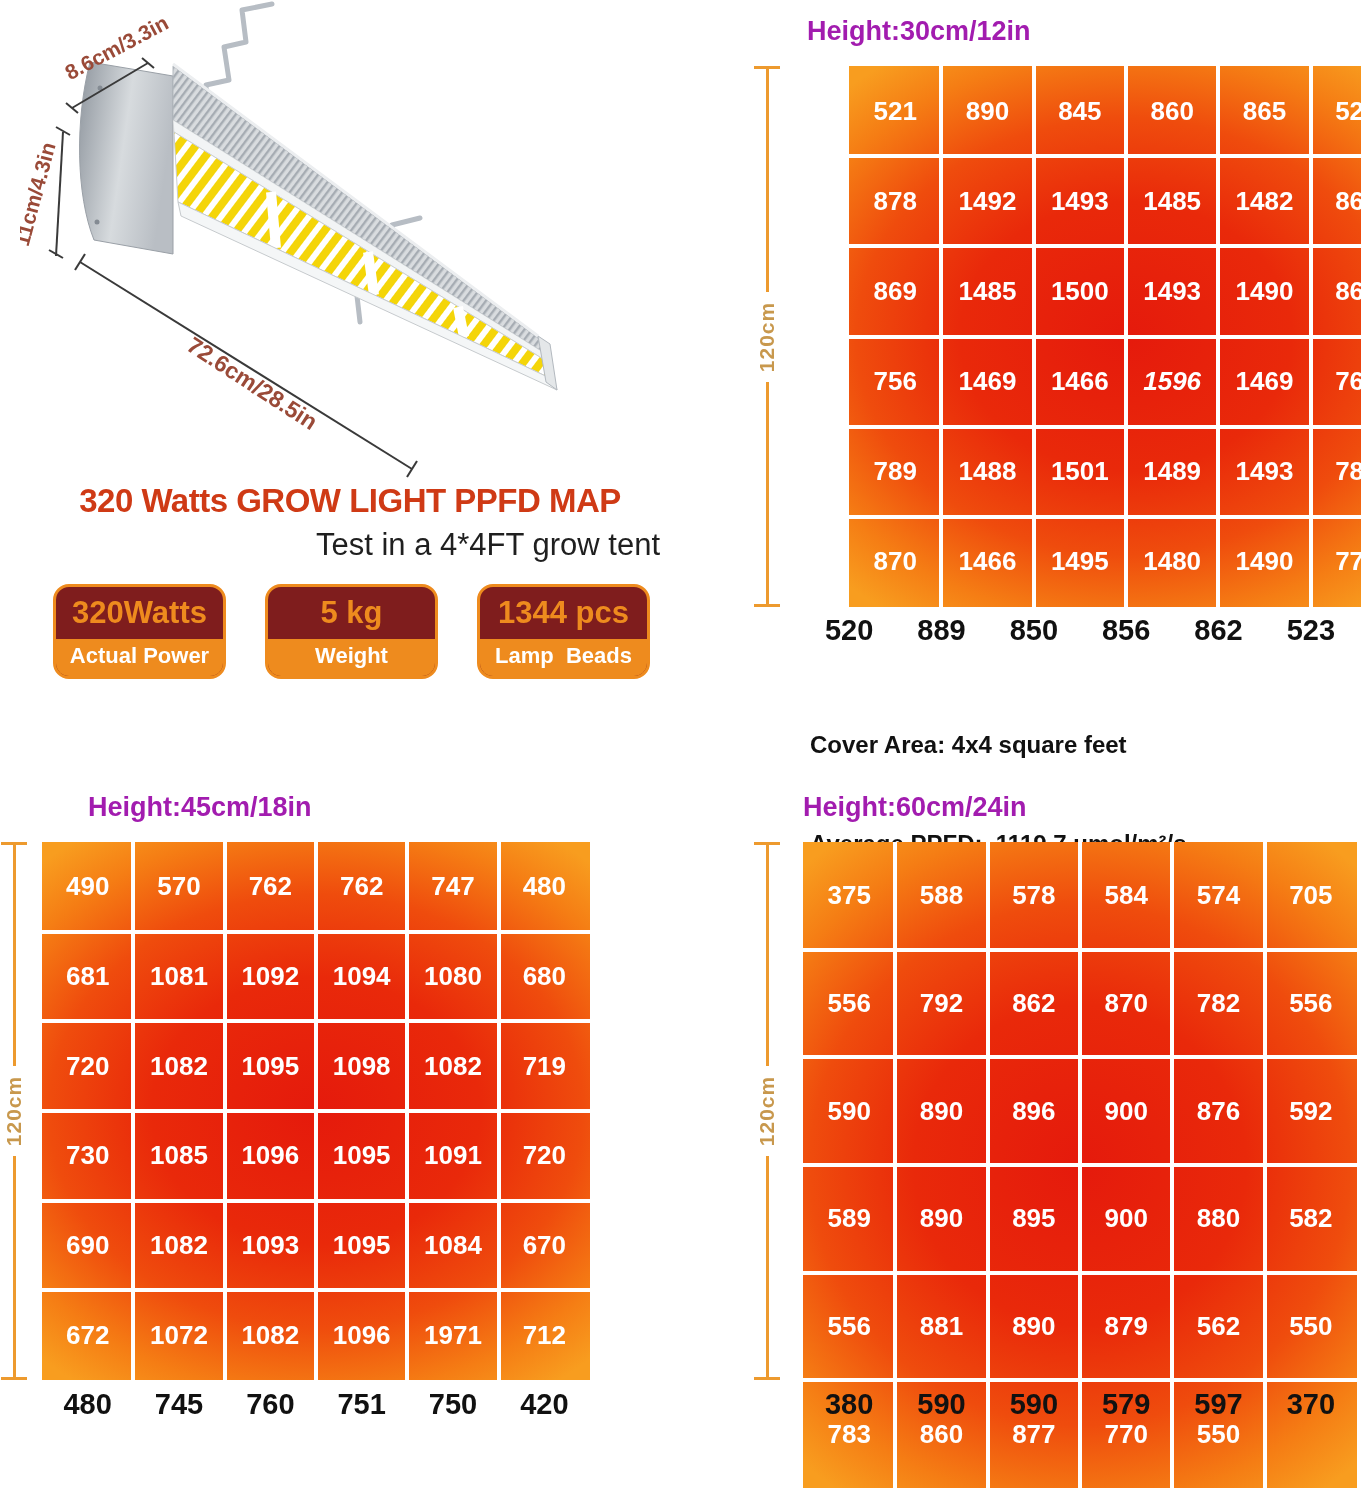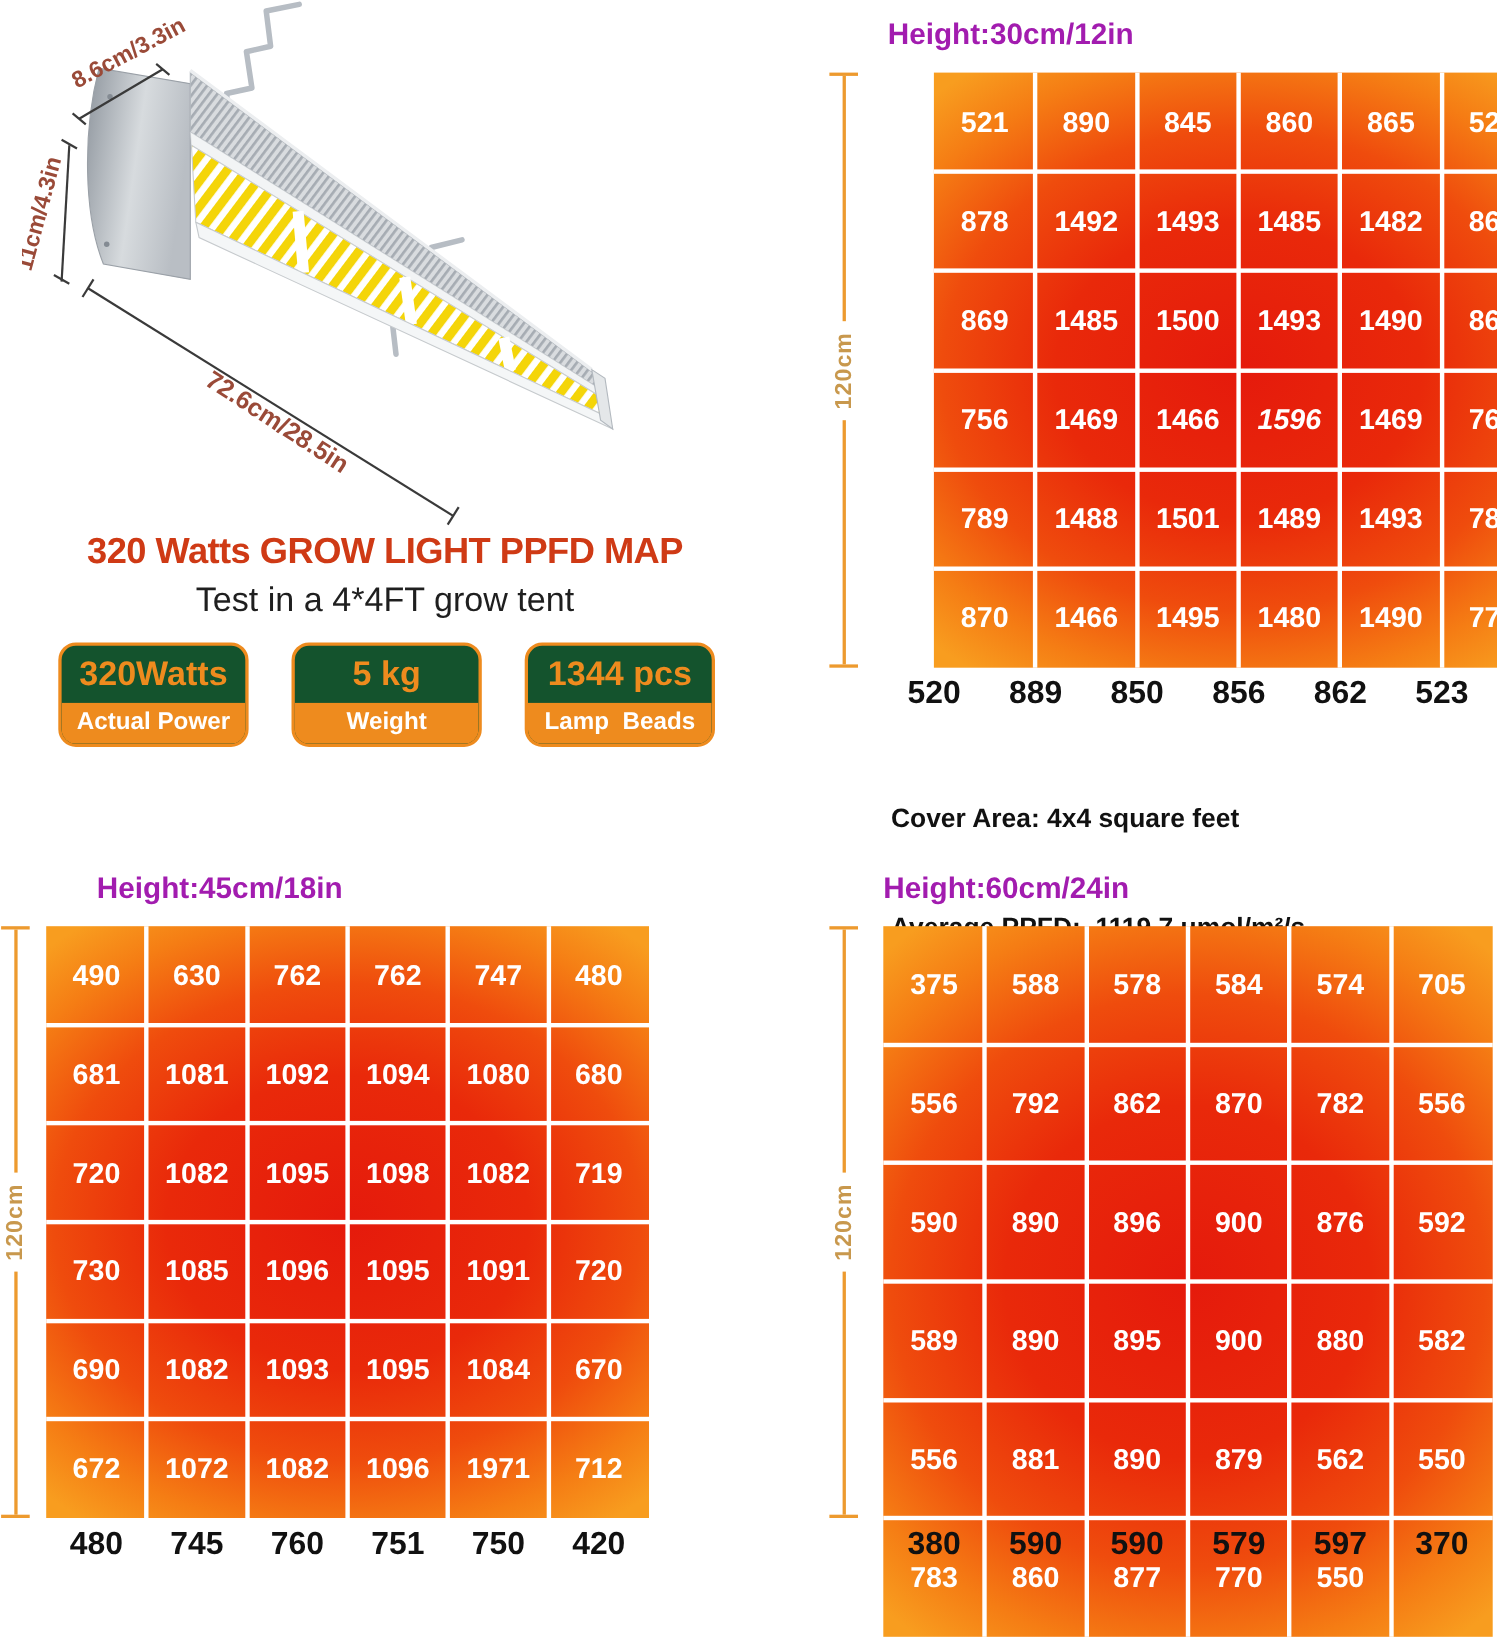--- a/index.html
+++ b/index.html
@@ -6,24 +6,24 @@
   *{box-sizing:border-box;}
   .canvas{
     position:relative;width:1361px;height:1500px;background:#ffffff;overflow:hidden;
     font-family:"Liberation Sans","DejaVu Sans",sans-serif;
   }
   
   .illu{position:absolute;left:20px;top:0;width:680px;height:480px;}
   
   .main-title{position:absolute;left:40px;top:482px;width:620px;text-align:center;
     font-size:33px;font-weight:bold;color:#cf3a15;letter-spacing:-0.5px;}
-  .subtitle{position:absolute;left:40px;top:527px;width:620px;text-align:center;
+  .subtitle{position:absolute;left:40px;top:527px;width:620px;text-align:right;
     font-size:31px;color:#1f1f1f;}
   .badges{position:absolute;left:53px;top:584px;width:597px;display:flex;justify-content:space-between;}
-  .badge{width:173px;border:3px solid #ee8b1e;border-radius:16px;background:#14532d;overflow:hidden;}
+  .badge{width:173px;border:3px solid #ee8b1e;border-radius:16px;background:#7f1d1d;overflow:hidden;}
   .badge-value{height:52px;display:flex;align-items:center;justify-content:center;
     font-size:31px;font-weight:bold;color:#ee8b1e;white-space:pre;}
   .badge-label{background:#ee8b1e;color:#fff;font-size:22px;font-weight:bold;text-align:center;
     padding:4px 0 7px 0;white-space:pre;}
   
   .panel-title{position:absolute;font-size:27px;font-weight:bold;color:#a21caf;white-space:nowrap;}
   .vaxis{position:absolute;width:26px;display:flex;flex-direction:column;align-items:center;}
   .vaxis .cap{width:26px;height:3px;background:#ed9a2e;}
   .vaxis .seg{width:3px;flex:1;background:#ed9a2e;}
   .vaxis .lblwrap{width:26px;height:90px;display:flex;align-items:center;justify-content:center;}
@@ -291,21 +291,21 @@
           <span class="lbl">120cm</span>
         </div>
       <div class="seg"></div>
       <div class="cap"></div>
     </div>
     <div class="heatgrid p1-grid">
         <div class="cell">
           <span>490</span>
         </div>
         <div class="cell">
-          <span>630</span>
+          <span>570</span>
         </div>
         <div class="cell">
           <span>762</span>
         </div>
         <div class="cell">
           <span>762</span>
         </div>
         <div class="cell">
           <span>747</span>
         </div>

